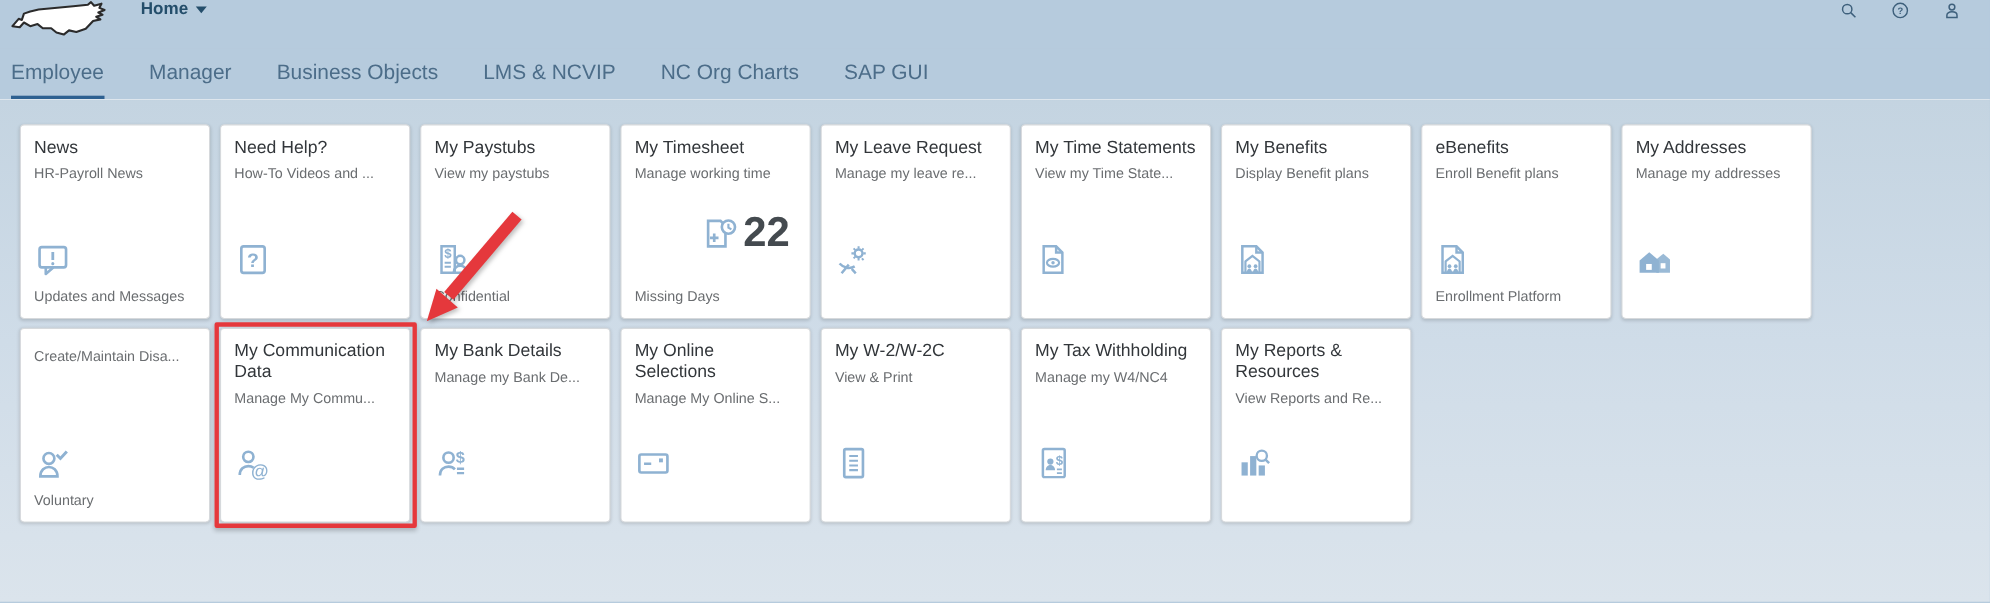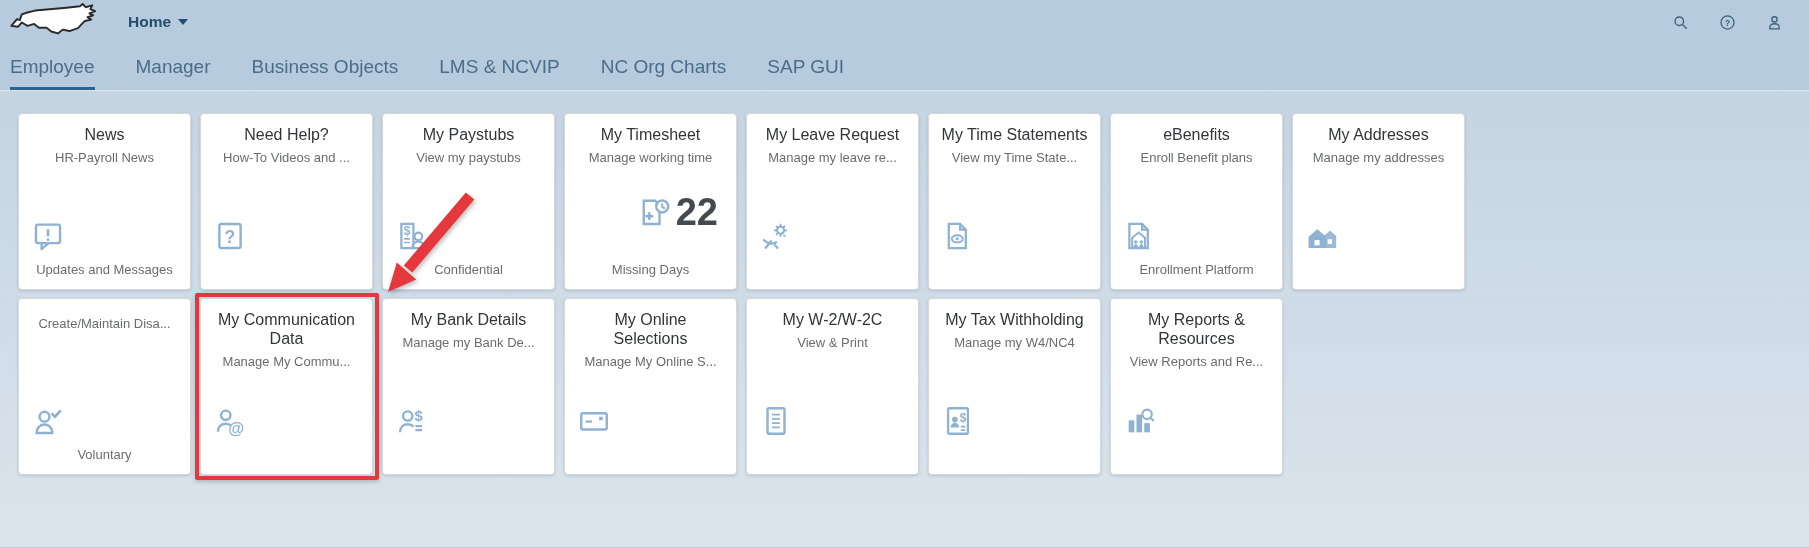--- a/index.html
+++ b/index.html
@@ -6,37 +6,37 @@
     --header_bg:#b6cbdd; --content_top:#c4d4e1; --content_mid:#cfdce8; --content_bottom:#dbe4ec;
     --tile_bg:#ffffff; --tile_border:#d6d9dc; --title_text:#32363a; --subtitle_text:#6a6d70;
     --icon_blue:#8fb2d2; --tab_text:#4c6d89; --tab_underline:#2e6191; --home_text:#244e6b;
     --shell_icon:#3e607c; --count_text:#444a4f; --highlight_red:#e5383c;
   }
   *{box-sizing:border-box;margin:0;padding:0;}
   html,body{width:1809px;height:548px;overflow:hidden;}
   body{font-family:"Liberation Sans",sans-serif;background:var(--header_bg);position:relative;}
 
   
-  .shell-header{height:44px;background:var(--header_bg);display:flex;align-items:center;position:relative;}
+  .shell-header{height:44px;background:var(--header_bg);display:flex;align-items:flex-start;position:relative;}
   .logo{margin-left:8px;width:98px;height:40px;display:flex;align-items:center;}
   .logo svg{width:98px;height:40px;}
   .home-menu{margin-left:22px;display:flex;align-items:center;gap:7px;background:none;border:none;cursor:pointer;
     font-family:inherit;font-size:15.5px;font-weight:700;color:var(--home_text);}
   .caret{width:0;height:0;border-left:5px solid transparent;border-right:5px solid transparent;border-top:6px solid var(--home_text);}
   .header-actions{margin-left:auto;margin-right:26px;display:flex;align-items:center;gap:29px;}
   .hbtn{background:none;border:none;cursor:pointer;color:var(--shell_icon);width:18px;height:18px;padding:0;display:flex;align-items:center;justify-content:center;}
   .hbtn svg{width:17px;height:17px;display:block;}
 
   
   .tabbar{height:47px;background:var(--header_bg);display:flex;align-items:stretch;padding-left:10px;gap:41px;border-bottom:1px solid #dee6ed;}
   .tab{display:flex;align-items:center;font-size:19px;color:var(--tab_text);cursor:pointer;position:relative;white-space:nowrap;}
   .tab.active::after{content:'';position:absolute;left:0;right:0;bottom:0;height:3px;background:var(--tab_underline);}
 
   
-  .content{height:456px;background:linear-gradient(180deg,var(--content_top) 0%,var(--content_mid) 48%,var(--content_bottom) 100%);padding:22px 0 0 18px;position:relative;text-align:center;}
+  .content{height:456px;background:linear-gradient(180deg,var(--content_top) 0%,var(--content_mid) 48%,var(--content_bottom) 100%);padding:22px 0 0 18px;position:relative;}
   .tile-row{display:flex;gap:9px;margin-bottom:8px;}
   .tile{width:173px;height:177px;background:var(--tile_bg);border:1px solid var(--tile_border);border-radius:4px;
     box-shadow:0 1px 3px rgba(0,0,0,0.14);padding:12px 12px 10px 12px;display:flex;flex-direction:column;cursor:pointer;}
   .tile-title{font-size:16px;line-height:1.18;color:var(--title_text);}
   .tile-sub{font-size:13px;color:var(--subtitle_text);margin-top:5px;white-space:nowrap;overflow:hidden;}
   .tile-body{flex:1;display:flex;align-items:flex-end;margin-bottom:9px;color:var(--icon_blue);}
   .tile-body.count-body{justify-content:flex-end;align-items:center;gap:3px;padding-right:6px;margin-bottom:2px;font-weight:bold;}
   .tile-icon{display:inline-flex;}
   .tile-icon svg{width:34px;height:34px;display:block;}
   .count-body .tile-icon svg{width:36px;height:36px;}
@@ -185,34 +185,51 @@
               <path d="M5.5 3.5h8l4 4v13h-12z" fill="none" stroke="currentColor" stroke-width="1.6"></path>
               <path d="M13.5 3.5v4h4" fill="none" stroke="currentColor" stroke-width="1.6"></path>
               <ellipse cx="11.5" cy="14" rx="3.9" ry="2.5" fill="none" stroke="currentColor" stroke-width="1.4"></ellipse>
               <circle cx="11.5" cy="14" r="1.1" fill="currentColor"></circle>
             </svg>
           </span>
         </div>
         <div class="tile-footer"></div>
       </div>
       <div class="tile">
-        <div class="tile-title">eBenefits</div>
-        <div class="tile-sub">Enroll Benefit plans</div>
+        <div class="tile-title">My Benefits</div>
+        <div class="tile-sub">Display Benefit plans</div>
         <div class="tile-body">
           <span class="tile-icon">
             <svg viewBox="0 0 24 24">
               <path d="M4.5 3.5h9l4 4v13h-13z" fill="none" stroke="currentColor" stroke-width="1.6"></path>
               <path d="M13.5 3.5v4h4" fill="none" stroke="currentColor" stroke-width="1.6"></path>
               <path d="M6.5 13.2l4.5-3.6 4.5 3.6v7.3h-9z" fill="none" stroke="currentColor" stroke-width="1.4"></path>
               <circle cx="9" cy="16.2" r="1.2" fill="currentColor"></circle>
               <circle cx="13" cy="16.2" r="1.2" fill="currentColor"></circle>
               <path d="M7.3 20.5c0-1.9 1.1-2.8 1.7-2.8s1.7.9 1.7 2.8zM11.3 20.5c0-1.9 1.1-2.8 1.7-2.8s1.7.9 1.7 2.8z" fill="currentColor"></path>
             </svg>
           </span>
         </div>
+        <div class="tile-footer"></div>
+      </div>
+      <div class="tile">
+        <div class="tile-title">eBenefits</div>
+        <div class="tile-sub">Enroll Benefit plans</div>
+        <div class="tile-body">
+          <span class="tile-icon">
+            <svg viewBox="0 0 24 24">
+              <path d="M4.5 3.5h9l4 4v13h-13z" fill="none" stroke="currentColor" stroke-width="1.6"></path>
+              <path d="M13.5 3.5v4h4" fill="none" stroke="currentColor" stroke-width="1.6"></path>
+              <path d="M6.5 13.2l4.5-3.6 4.5 3.6v7.3h-9z" fill="none" stroke="currentColor" stroke-width="1.4"></path>
+              <circle cx="9" cy="16.2" r="1.2" fill="currentColor"></circle>
+              <circle cx="13" cy="16.2" r="1.2" fill="currentColor"></circle>
+              <path d="M7.3 20.5c0-1.9 1.1-2.8 1.7-2.8s1.7.9 1.7 2.8zM11.3 20.5c0-1.9 1.1-2.8 1.7-2.8s1.7.9 1.7 2.8z" fill="currentColor"></path>
+            </svg>
+          </span>
+        </div>
         <div class="tile-footer">Enrollment Platform</div>
       </div>
       <div class="tile">
         <div class="tile-title">My Addresses</div>
         <div class="tile-sub">Manage my addresses</div>
         <div class="tile-body">
           <span class="tile-icon">
             <svg viewBox="0 0 24 24">
               <path d="M2.5 12.5l6.2-5.2 6.2 5.2v8H2.5z" fill="currentColor"></path>
               <path d="M13.2 12l4.5-3.8 4.3 3.8v8.5h-8.8z" fill="currentColor" opacity="0.9"></path>

